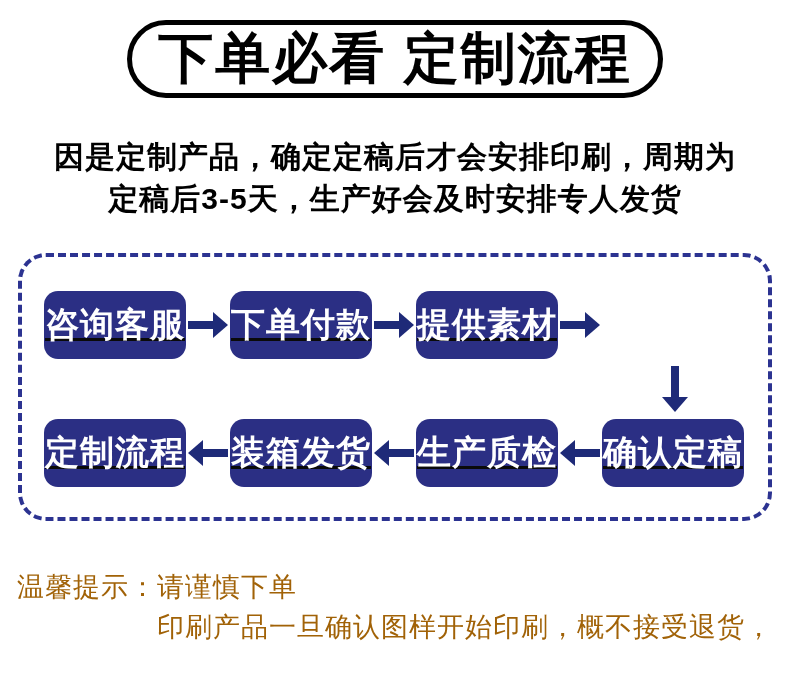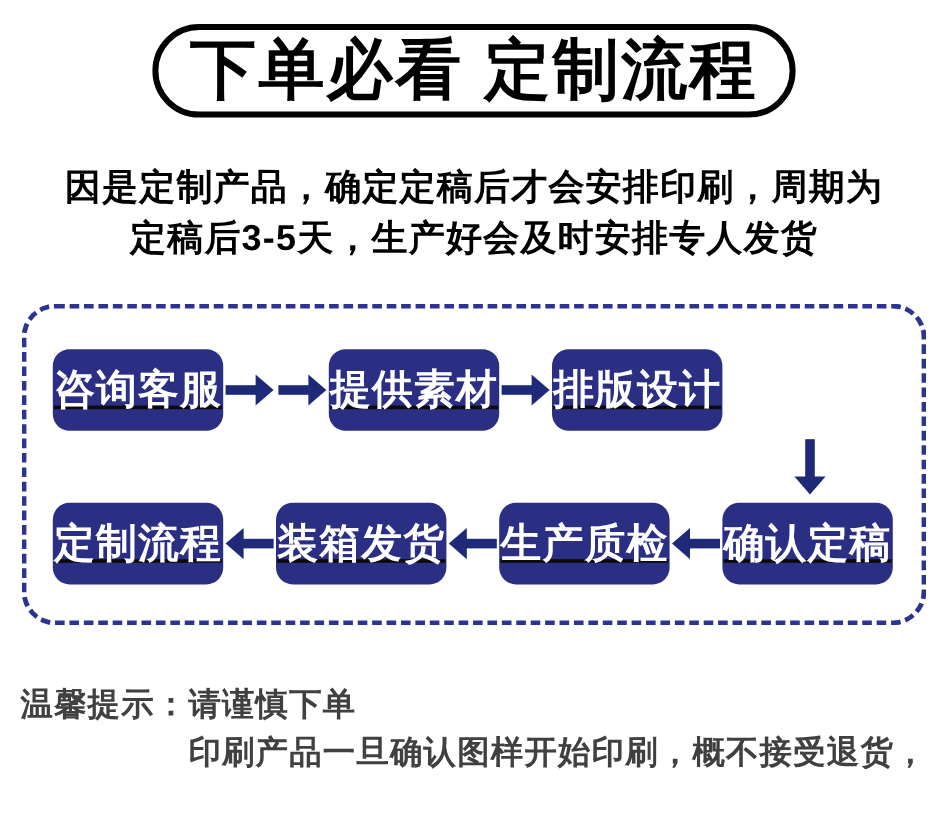--- a/index.html
+++ b/index.html
@@ -117,24 +117,24 @@
     border-top: 15px solid var(--arrow-navy);
     border-left: 13px solid transparent; border-right: 13px solid transparent;
   }
 
   
   .note {
     margin-top: 46px;
     display: flex;
     justify-content: center;
     font-size: 27px;
-    font-weight: 700;
+    font-weight: 400;
     line-height: 40px;
     letter-spacing: 1px;
-    color: #404040;
+    color: #a16207;
   }
   .note-prefix { white-space: nowrap; }
   .note-line { display: block; }
 </style>
 </head>
 <body>
 
 <div class="banner-pill">
   <span>下单必看 定制流程</span>
 </div>
@@ -144,28 +144,28 @@
   <span class="intro-line">定稿后3-5天，生产好会及时安排专人发货</span>
 </div>
 
 <div class="flow-wrap">
 
   <div class="flow-row">
     <div class="step">咨询客服</div>
     <div class="arrow-cell">
       <div class="arrow arrow-right"></div>
     </div>
+    <div class="step">下单付款</div>
     <div class="arrow-cell">
       <div class="arrow arrow-right"></div>
     </div>
     <div class="step">提供素材</div>
     <div class="arrow-cell">
       <div class="arrow arrow-right"></div>
     </div>
-    <div class="step">排版设计</div>
   </div>
 
   <div class="flow-row-mid">
     <div class="arrow-down"></div>
   </div>
 
   <div class="flow-row">
     <div class="step">定制流程</div>
     <div class="arrow-cell">
       <div class="arrow arrow-left"></div>

